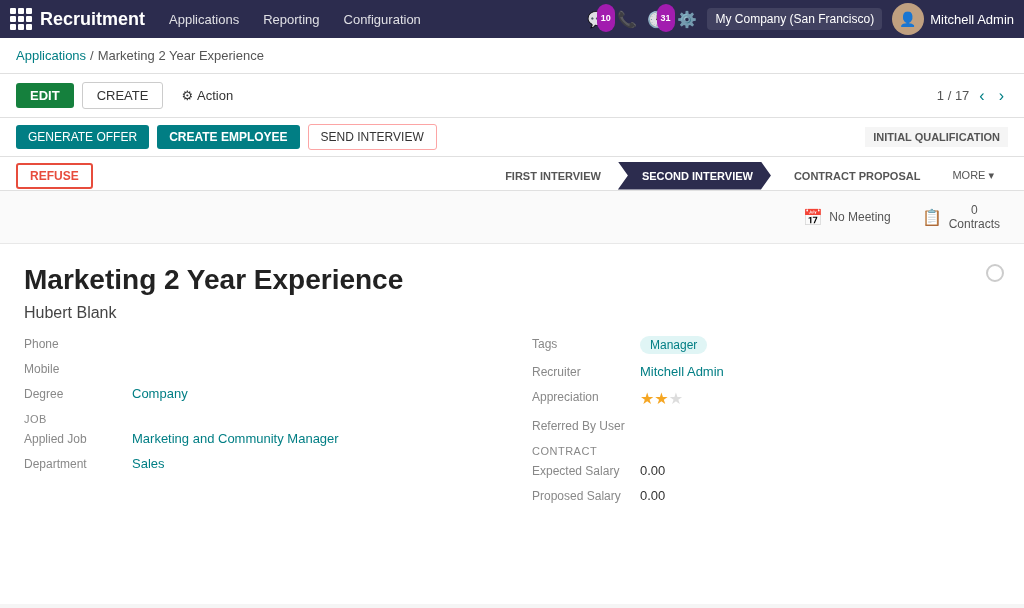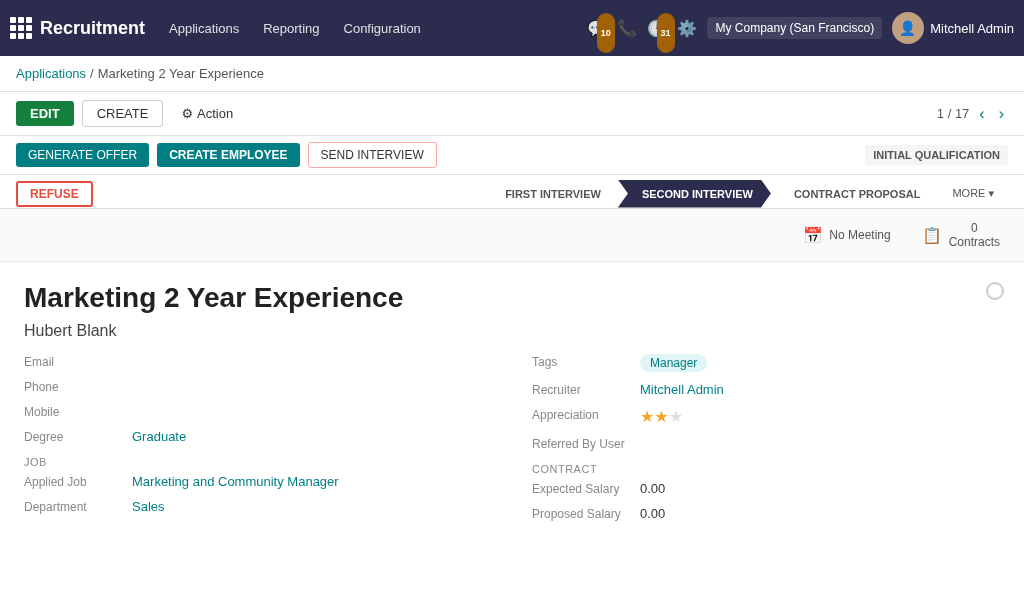--- a/index.html
+++ b/index.html
@@ -3,21 +3,21 @@
   <meta charset="utf-8">
   <style>
     * { box-sizing: border-box; margin: 0; padding: 0; }
     body { font-family: Arial, sans-serif; font-size: 13px; background: #f5f5f5; overflow: hidden; }
 
     
     .topnav {
       background: #2c2c4e;
       display: flex;
       align-items: center;
-      height: 56px;
+      height: 38px;
       padding: 0 10px;
       gap: 4px;
     }
     .topnav-brand {
       display: flex;
       align-items: center;
       gap: 8px;
       color: white;
       font-size: 18px;
       font-weight: bold;
@@ -43,25 +43,25 @@
       display: flex;
       align-items: center;
       gap: 10px;
       color: white;
     }
     .badge-wrap { position: relative; display: inline-flex; align-items: center; }
     .badge {
       position: absolute;
       top: -6px;
       right: -7px;
-      background: #a16207;
+      background: #a21caf;
       color: white;
       border-radius: 10px;
       font-size: 9px;
-      padding: 15px 4px;
+      padding: 9px 4px;
       font-weight: bold;
     }
     .topnav-icon { font-size: 16px; color: rgba(255,255,255,0.85); cursor: pointer; }
     .company-label {
       background: rgba(255,255,255,0.1);
       color: white;
       padding: 4px 8px;
       border-radius: 4px;
       font-size: 12px;
     }
@@ -450,34 +450,30 @@
     <div class="radio-circle"></div>
   </div>
 
   <h1 class="app-title">Marketing 2 Year Experience</h1>
   <p class="app-subtitle">Hubert Blank</p>
 
   <div class="form-grid">
 
     <div class="form-col">
       <div class="form-row">
-        <span class="form-label">Email</span>
-        <span class="form-value"></span>
-      </div>
-      <div class="form-row">
         <span class="form-label">Phone</span>
         <span class="form-value"></span>
       </div>
       <div class="form-row">
         <span class="form-label">Mobile</span>
         <span class="form-value"></span>
       </div>
       <div class="form-row">
         <span class="form-label">Degree</span>
-        <span class="form-value link">Graduate</span>
+        <span class="form-value link">Company</span>
       </div>
 
       <div class="form-section-title">Job</div>
       <div class="form-row">
         <span class="form-label">Applied Job</span>
         <span class="form-value link">Marketing and Community Manager</span>
       </div>
       <div class="form-row">
         <span class="form-label">Department</span>
         <span class="form-value link">Sales</span>

